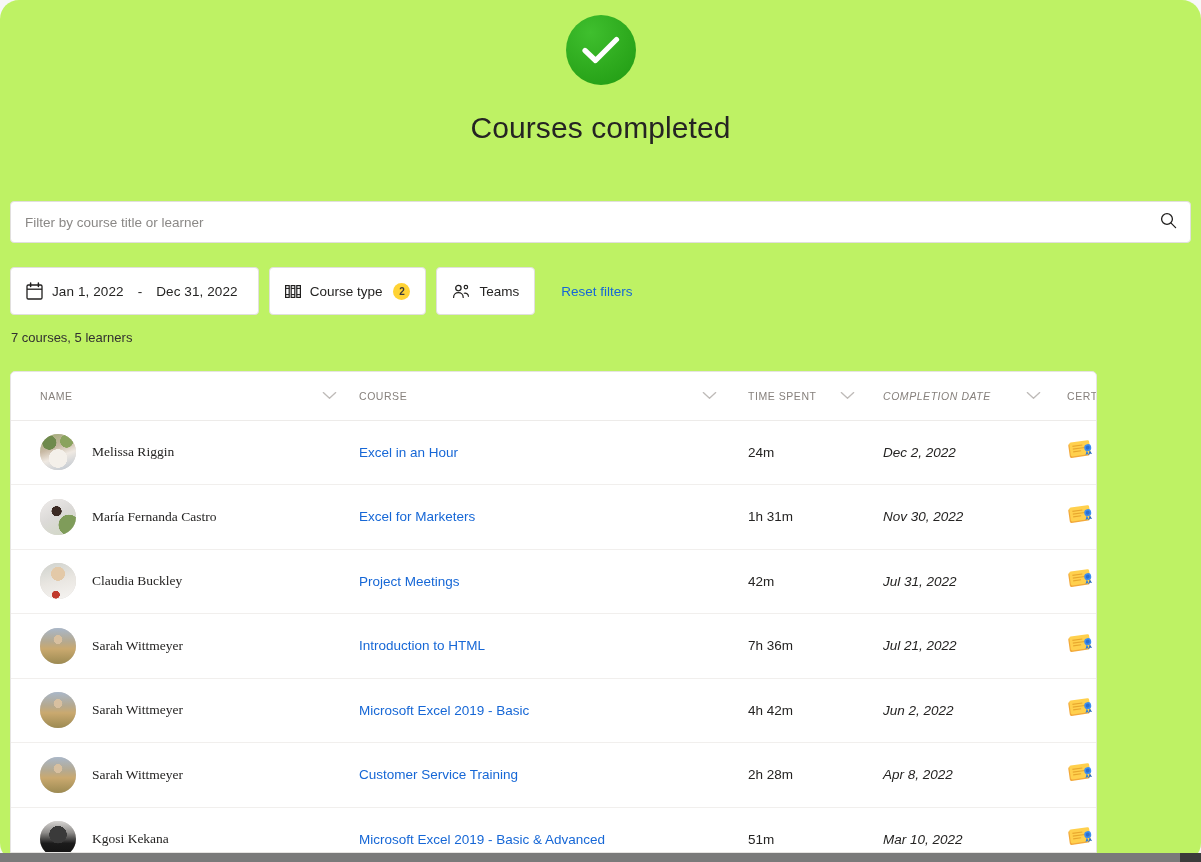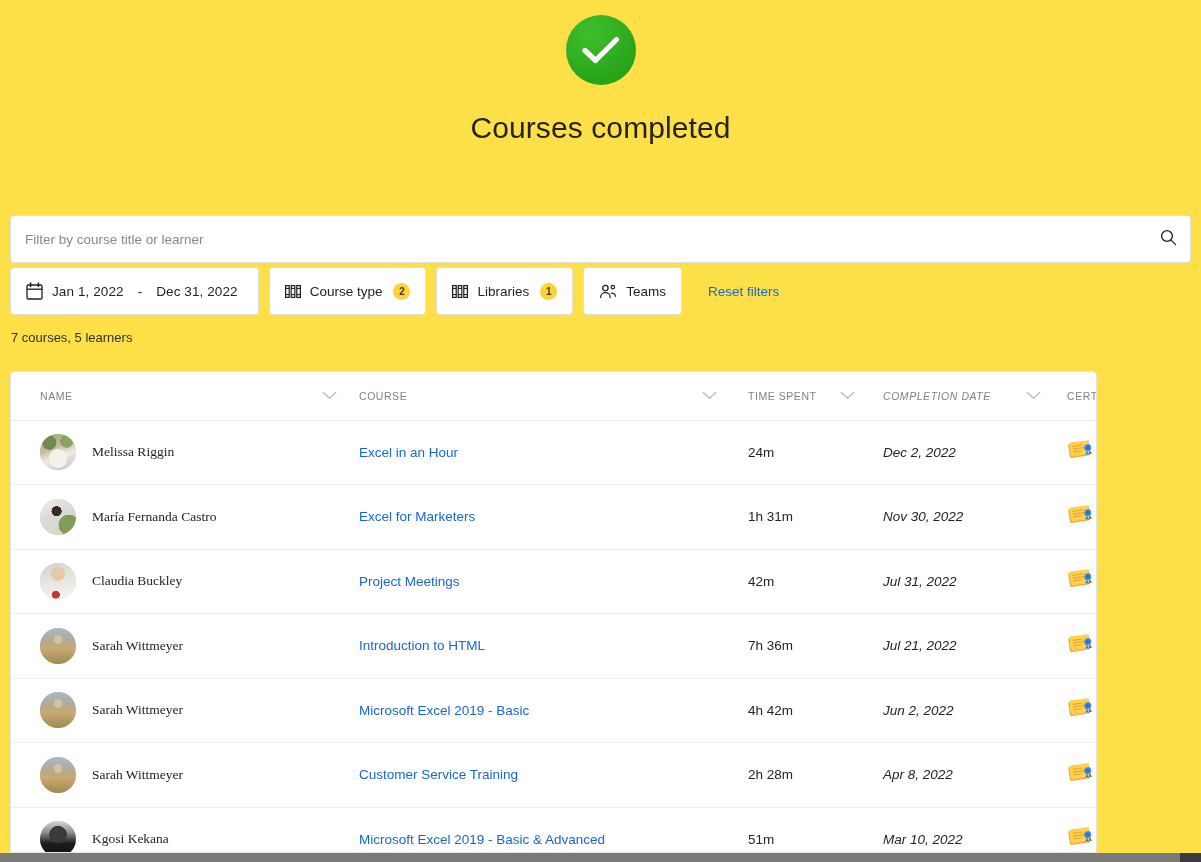--- a/index.html
+++ b/index.html
@@ -10,21 +10,22 @@
     overflow: hidden;
     background: #f7f7f7;
     font-family: "Liberation Sans", sans-serif;
     -webkit-font-smoothing: antialiased;
   }
 
   .page {
     position: relative;
     width: 1201px;
     height: 862px;
-    background: #fde047;
+    background: #bef264;
+    border-radius: 19px;
   }
 
   
   .hero {
     padding-top: 15px;
     text-align: center;
   }
   .hero-badge {
     width: 70px; height: 70px;
     margin: 0 auto;
@@ -45,22 +46,22 @@
   .hero-sub {
     margin: 14px 0 0 0;
     font-size: 13.5px;
     color: #605e5c;
     font-weight: 400;
   }
 
   
   .search-wrap {
     position: absolute;
-    left: 10px; top: 215px;
-    width: 1181px; height: 48px;
+    left: 10px; top: 201px;
+    width: 1181px; height: 42px;
     background: #ffffff;
     border: 1px solid #e1dfdd;
     border-radius: 4px;
     display: flex;
     align-items: flex-end;
   }
   .search-input {
     flex: 1;
     height: 100%;
     border: 0;
@@ -293,37 +294,20 @@
           <line x1="6.2" y1="10.6" x2="9.8" y2="10.6" stroke="#201f1e" stroke-width="1.1"></line>
           <rect x="11.8" y="1.6" width="3.6" height="11.8" fill="none" stroke="#201f1e" stroke-width="1.2"></rect>
           <line x1="11.8" y1="4.4" x2="15.4" y2="4.4" stroke="#201f1e" stroke-width="1.1"></line>
           <line x1="11.8" y1="10.6" x2="15.4" y2="10.6" stroke="#201f1e" stroke-width="1.1"></line>
         </svg>
       </span>
       <span>Course type</span>
       <span class="badge">2</span>
     </div>
 
-    <div class="chip">
-      <span class="glyph">
-        <svg width="16" height="15" viewBox="0 0 16 15" aria-hidden="true">
-          <rect x="0.6" y="1.6" width="3.6" height="11.8" fill="none" stroke="#201f1e" stroke-width="1.2"></rect>
-          <line x1="0.6" y1="4.4" x2="4.2" y2="4.4" stroke="#201f1e" stroke-width="1.1"></line>
-          <line x1="0.6" y1="10.6" x2="4.2" y2="10.6" stroke="#201f1e" stroke-width="1.1"></line>
-          <rect x="6.2" y="1.6" width="3.6" height="11.8" fill="none" stroke="#201f1e" stroke-width="1.2"></rect>
-          <line x1="6.2" y1="4.4" x2="9.8" y2="4.4" stroke="#201f1e" stroke-width="1.1"></line>
-          <line x1="6.2" y1="10.6" x2="9.8" y2="10.6" stroke="#201f1e" stroke-width="1.1"></line>
-          <rect x="11.8" y="1.6" width="3.6" height="11.8" fill="none" stroke="#201f1e" stroke-width="1.2"></rect>
-          <line x1="11.8" y1="4.4" x2="15.4" y2="4.4" stroke="#201f1e" stroke-width="1.1"></line>
-          <line x1="11.8" y1="10.6" x2="15.4" y2="10.6" stroke="#201f1e" stroke-width="1.1"></line>
-        </svg>
-      </span>
-      <span>Libraries</span>
-      <span class="badge">1</span>
-    </div>
 
     <div class="chip">
       <span class="glyph">
         <svg width="18" height="15" viewBox="0 0 18 15" aria-hidden="true">
           <circle cx="6.4" cy="4.1" r="2.7" fill="none" stroke="#201f1e" stroke-width="1.25"></circle>
           <path d="M1.6 13.4c0-2.9 2.2-4.7 4.8-4.7s4.8 1.8 4.8 4.7" fill="none" stroke="#201f1e" stroke-width="1.25" stroke-linecap="round"></path>
           <circle cx="13.9" cy="3.1" r="1.75" fill="none" stroke="#201f1e" stroke-width="1.15"></circle>
           <path d="M12.2 9.2c2.1-.5 4.2.7 4.2 3.1" fill="none" stroke="#201f1e" stroke-width="1.15" stroke-linecap="round"></path>
         </svg>
       </span>

